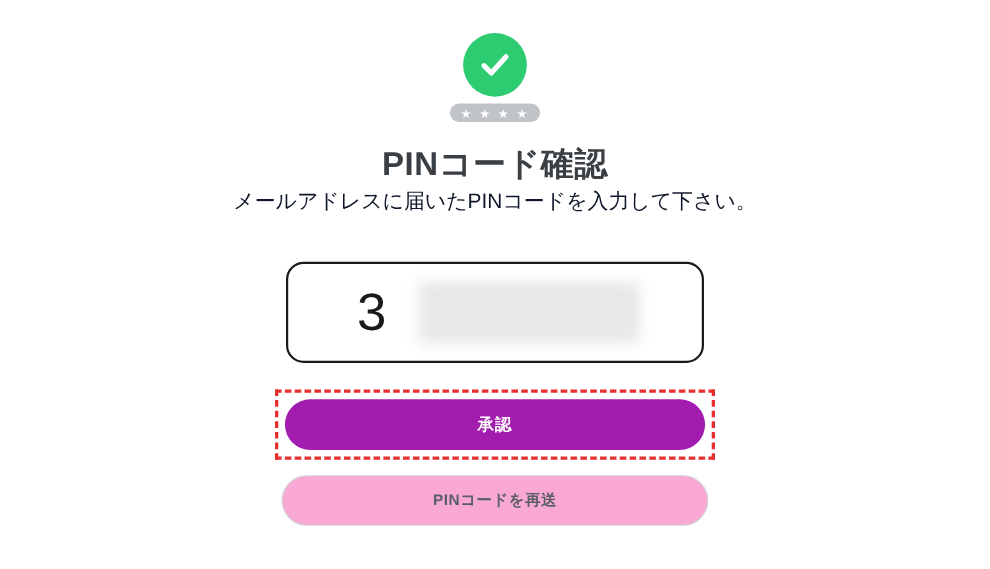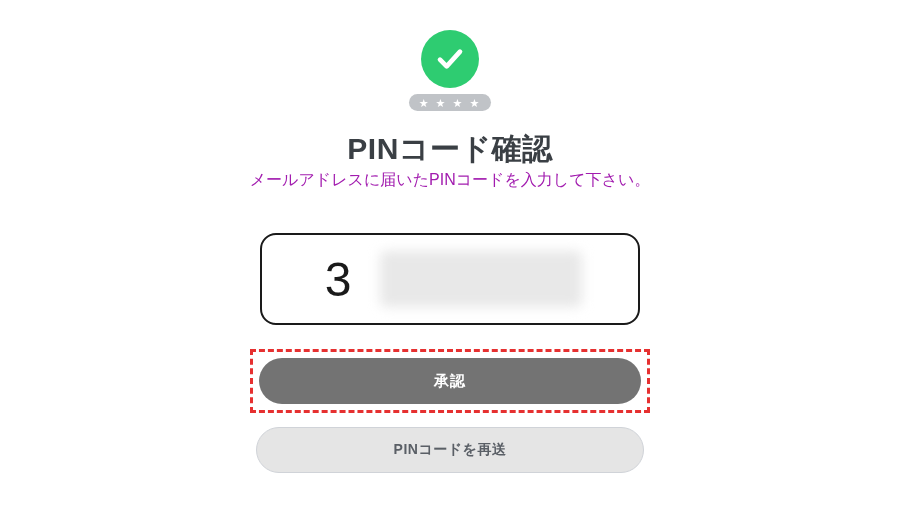--- a/index.html
+++ b/index.html
@@ -39,22 +39,22 @@
       color: #ffffff;
     }
     .stars-badge span { display:inline-block; transform: translateY(1px); }
     .title {
       font-size: 30px;
       font-weight: 700;
       color: #3a3f44;
       letter-spacing: 0.5px;
     }
     .subtitle {
-      font-size: 16px;
-      color: #a21caf;
+      font-size: 19px;
+      color: #0f172a;
       margin-bottom: 42px;
     }
     .pin-box {
       width: 380px;
       height: 92px;
       border: 2px solid #1a1a1a;
       border-radius: 16px;
       display: flex;
       align-items: center;
       padding: 0 56px;
@@ -77,33 +77,33 @@
     }
     .highlight-frame {
       border: 3px dashed #e63030;
       padding: 6px;
       width: 400px;
       margin-bottom: 14px;
     }
     .primary-btn {
       width: 100%;
       height: 46px;
-      background: #737373;
+      background: #a21caf;
       color: #ffffff;
       border: none;
       border-radius: 24px;
       font-size: 15px;
       font-weight: 600;
       cursor: pointer;
       letter-spacing: 1px;
     }
     .secondary-btn {
       width: 388px;
       height: 46px;
-      background: #e5e5e5;
+      background: #f9a8d4;
       color: #5a5f66;
       border: 1px solid #d0d3d8;
       border-radius: 24px;
       font-size: 14px;
       font-weight: 600;
       cursor: pointer;
       letter-spacing: 0.5px;
     }
   </style>
 </head>

